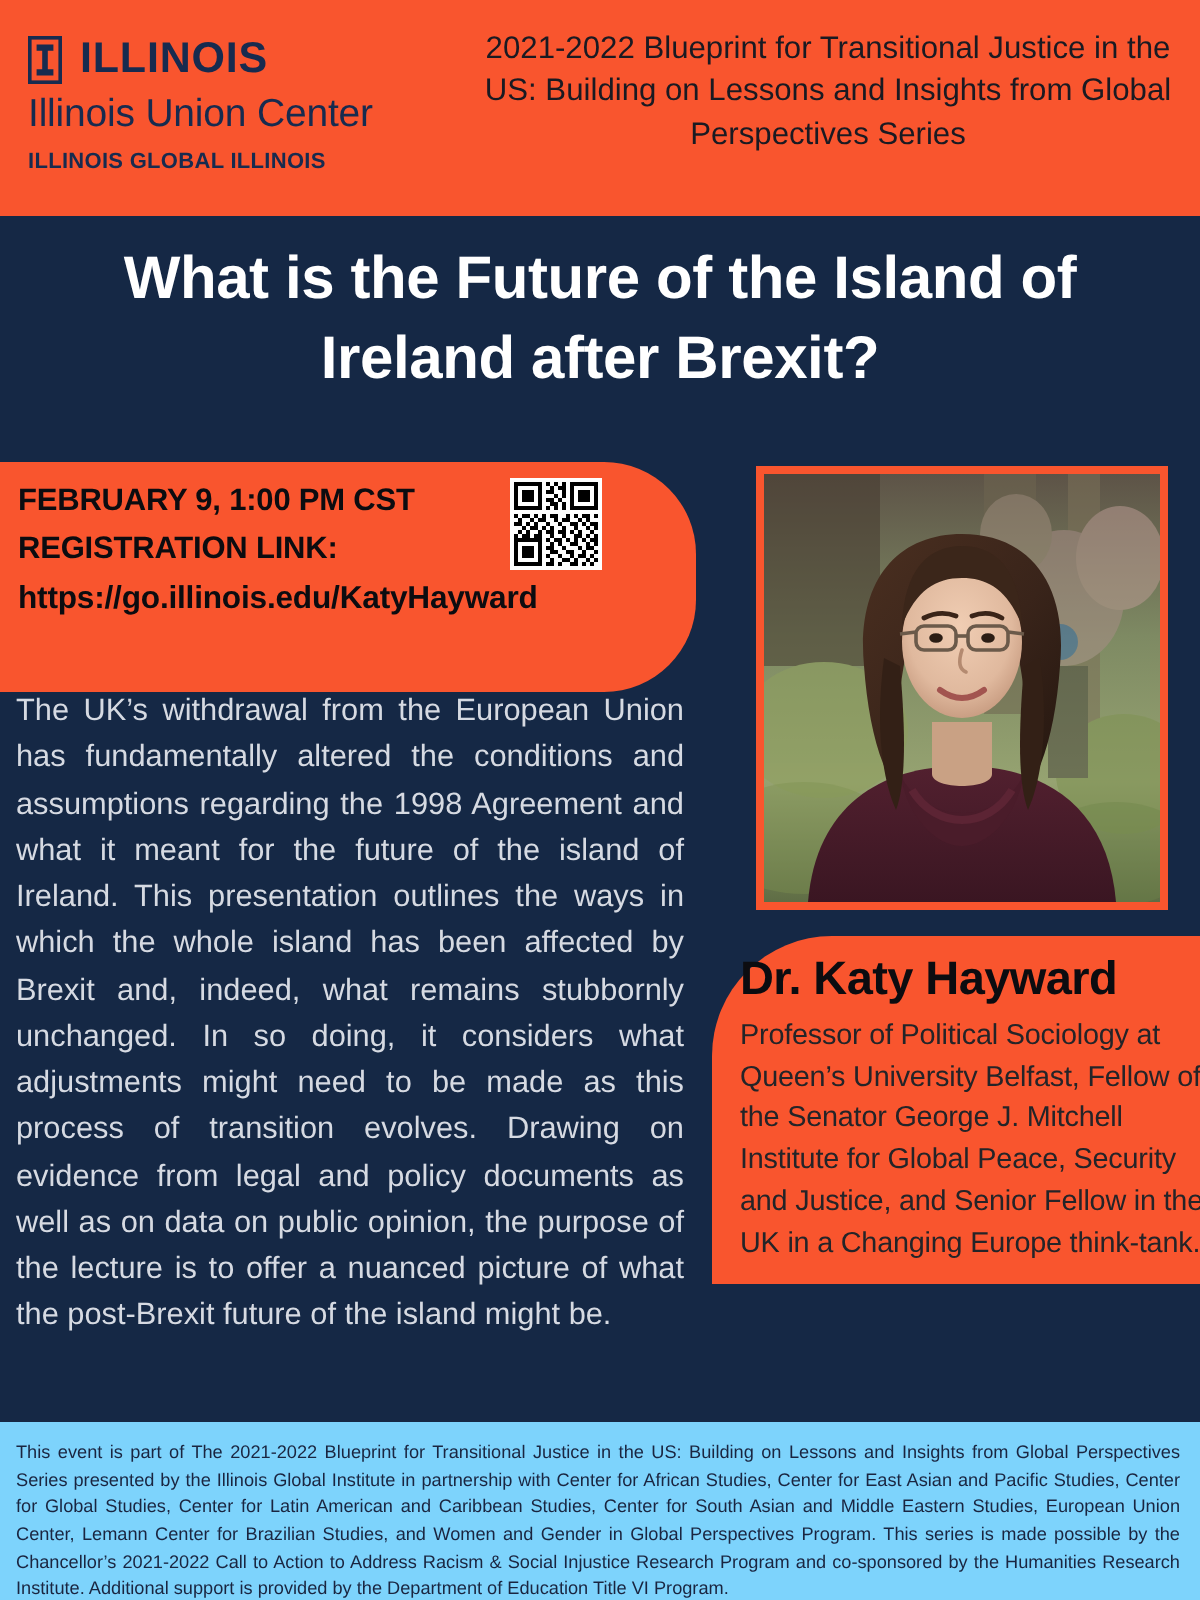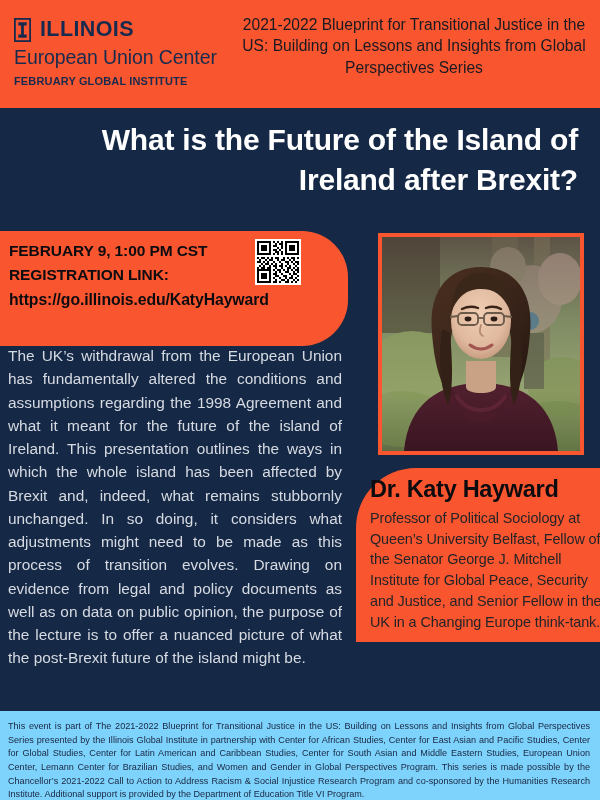--- a/index.html
+++ b/index.html
@@ -77,21 +77,21 @@
     line-height: 1.37;
     color: #1a1a22;
   }
 
   
   .main-title {
     position: absolute;
     left: 0;
     top: 120px;
     width: 600px;
-    text-align: right;
+    text-align: center;
     color: #ffffff;
     font-size: 30px;
     font-weight: bold;
     line-height: 1.32;
     padding: 0 22px;
     box-sizing: border-box;
     letter-spacing: -0.2px;
   }
 
   
@@ -221,22 +221,22 @@
     <div class="brand-lockup">
       <div class="brand-row1">
         <span class="ibeam">
           <svg width="17" height="24" viewBox="0 0 17 24">
             <rect x="0.9" y="0.9" width="15.2" height="22.2" fill="none" stroke="#172b4f" stroke-width="1.8"></rect>
             <path d="M4.3 4.2 H12.7 V7.4 H9.9 V16.6 H12.7 V19.8 H4.3 V16.6 H7.1 V7.4 H4.3 Z" fill="#172b4f"></path>
           </svg>
         </span>
         <span class="brand-illinois">ILLINOIS</span>
       </div>
-      <div class="brand-center">European Union Center</div>
-      <div class="brand-igi">FEBRUARY GLOBAL INSTITUTE</div>
+      <div class="brand-center">Illinois Union Center</div>
+      <div class="brand-igi">ILLINOIS GLOBAL ILLINOIS</div>
     </div>
 
     <div class="series-title">2021-2022 Blueprint for Transitional Justice in the US: Building on Lessons and Insights from Global Perspectives Series</div>
   </div>
 
   <div class="main-title">What is the Future of the Island of Ireland after Brexit?</div>
 
   <div class="reg-pill">
     <div class="reg-text">
       <div class="reg-line">FEBRUARY 9, 1:00 PM CST</div>

